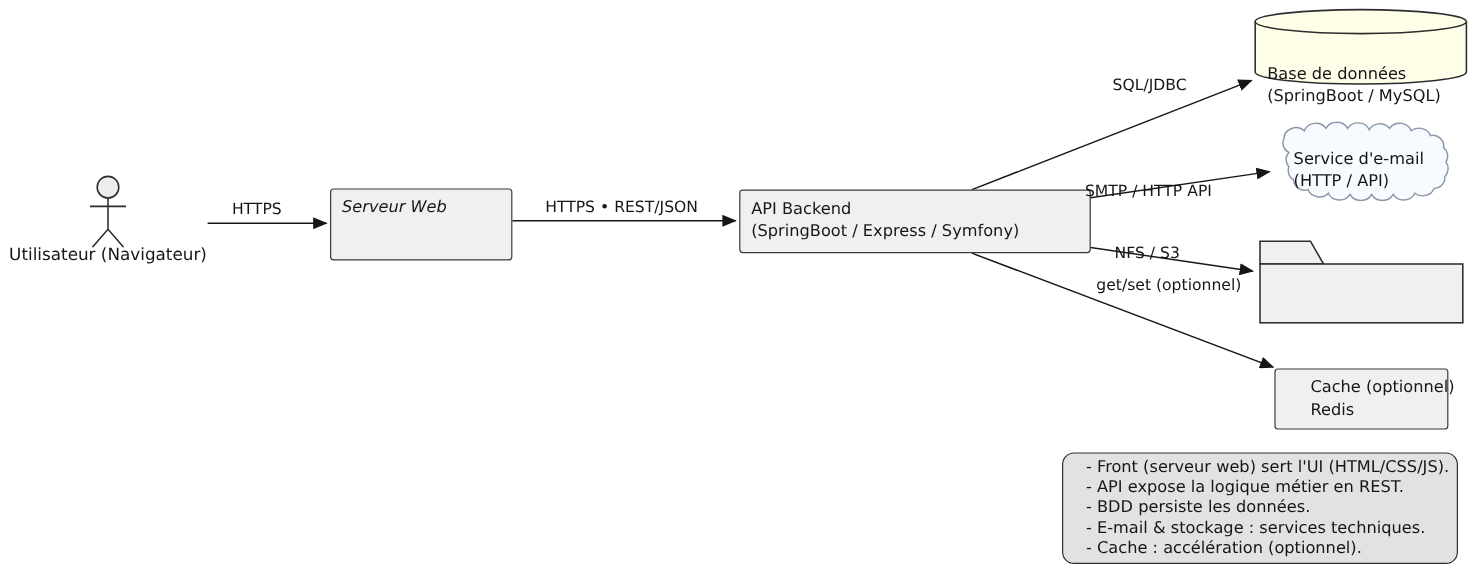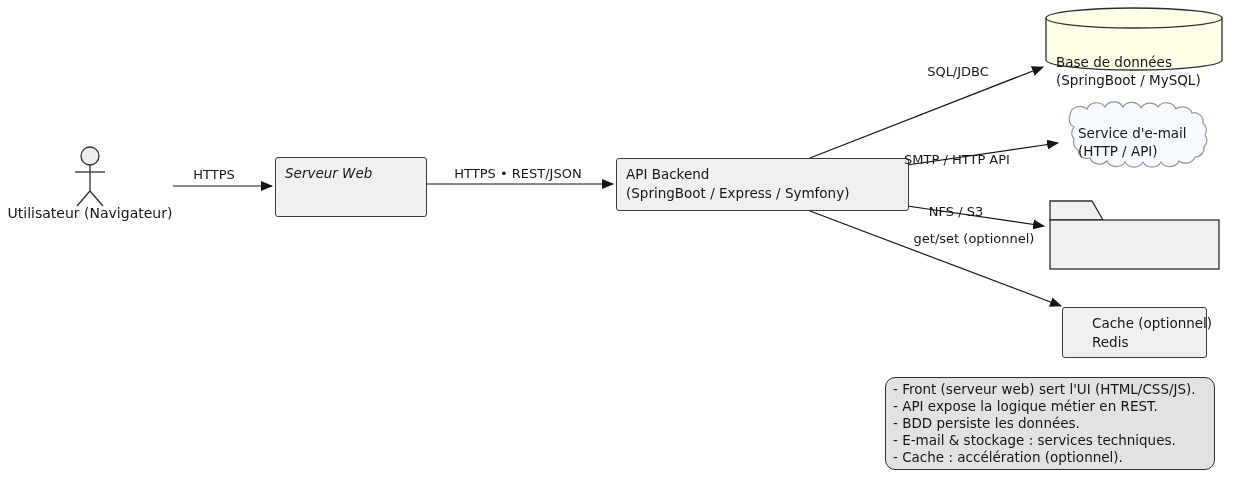--- a/index.html
+++ b/index.html
@@ -40,21 +40,21 @@
   .elabel-api-cache   { left:958px;  top:231px;margin-left:16px; }
 
   .actor-label {
     position:absolute; left:0; top:205px; width:180px; text-align:center;
     font-size:14px; white-space:nowrap;
   }
 
   .note {
     position:absolute; left:885px; top:377px; width:330px; height:93px;
     box-sizing:border-box; background:#e2e2e2; border:1.3px solid #2e2e2e;
-    border-radius:10px; font-size:13.5px; line-height:17px; padding:3px 7px;
+    border-radius:10px; font-size:13.5px; line-height:17px; padding:3px 19px;
     white-space:nowrap;
   }
 </style>
 </head>
 <body>
 
 <div class="canvas">
 
   <svg class="layer" width="1237" height="486" viewBox="0 0 1237 486">
     <defs>

